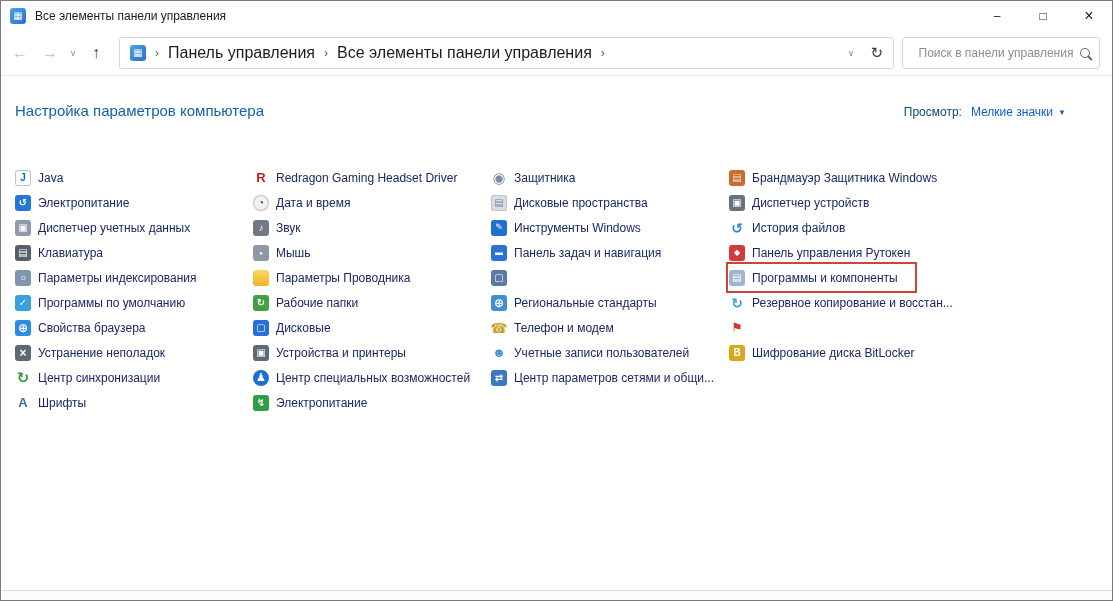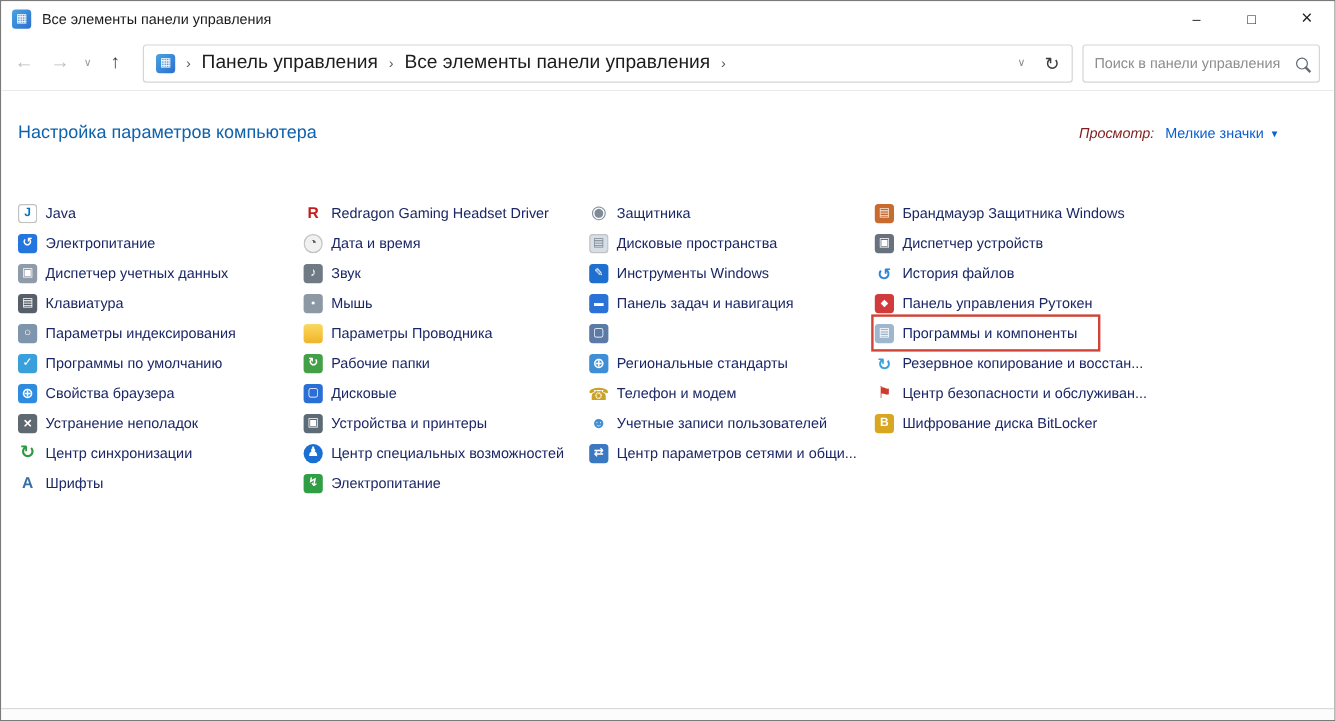--- a/index.html
+++ b/index.html
@@ -32,32 +32,32 @@
   .crumb-ico { width:16px; height:16px; border-radius:3px; background:linear-gradient(135deg,#4aa3e0,#2b6fd0);
                color:#fff; font-size:10px; display:flex; align-items:center; justify-content:center; flex:0 0 16px; }
   .crumb { font-size:16px; color:#1c1c1c; white-space:nowrap; }
   .crumb-sep { font-size:12px; color:#5a5a5a; margin:0 9px; }
   .addr-right { margin-left:auto; display:flex; align-items:center; gap:16px; }
   .addr-chevron { font-size:9px; color:#8a8a8a; }
   .refresh { font-size:15px; color:#3d3d3d; }
   .searchbox { width:198px; height:32px; border:1px solid #d5d5d5; border-radius:3px; background:#fff;
                display:flex; align-items:center; padding:0 9px; }
   .searchbox input { border:none; outline:none; flex:1; font-size:12px; color:#333; background:transparent;
-                     font-family:"Liberation Sans","DejaVu Sans",sans-serif; min-width:0; }
+                     font-family:"Liberation Sans","DejaVu Sans",sans-serif; min-width:0;text-align:center; }
   .searchbox input::placeholder { color:#8d8d8d; }
   .mag { width:10px; height:10px; border:1.5px solid #5f6a75; border-radius:50%; position:relative; flex:0 0 10px; }
   .mag::after { content:""; position:absolute; width:6px; height:1.5px; background:#5f6a75;
                 transform:rotate(45deg); right:-4px; bottom:-2px; }
 
   
   .content { flex:1; padding:26px 0 0 14px; background:#fff; }
   .page-header { display:flex; align-items:baseline; padding-right:46px; }
   .heading { font-size:15px; color:#0f62ac; font-weight:400; }
   .view-ctl { margin-left:auto; font-size:12px; display:flex; align-items:center; gap:9px; }
-  .view-label { color:#7f1d1d;font-style:italic; }
+  .view-label { color:#0c4a6e; }
   .view-link { color:#0b5fce; cursor:pointer; display:flex; align-items:center; gap:5px; }
   .view-arrow { font-size:8px; color:#0b5fce; }
 
   .grid { display:flex; margin-top:46px; }
   .col { width:238px; flex:0 0 238px; }
   .item { height:25px; display:flex; align-items:center; gap:7px; font-size:12px; color:#1b2766;
           cursor:pointer; width:max-content; max-width:236px; padding:0 4px 0 0; }
   .item .label { white-space:nowrap; }
   .item.highlighted { outline:2px solid #cf4436; outline-offset:1px; padding-right:16px; }
 
@@ -263,21 +263,20 @@
           <div class="item highlighted">
             <span class="ico" style="background: rgb(159, 182, 207);">▤</span>
             <span class="label">Программы и компоненты</span>
           </div>
           <div class="item">
             <span class="ico" style="color: rgb(58, 160, 220); font-size: 14px;">↻</span>
             <span class="label">Резервное копирование и восстан...</span>
           </div>
           <div class="item">
             <span class="ico" style="color: rgb(207, 58, 47); font-size: 13px;">⚑</span>
-            <span class="label">Центр безопасности и обслуживан...</span>
           </div>
           <div class="item">
             <span class="ico" style="background: rgb(217, 166, 32); font-size: 10px;">B</span>
             <span class="label">Шифрование диска BitLocker</span>
           </div>
         </div>
       </div>
   </div>
 
   <div class="footer"></div>

